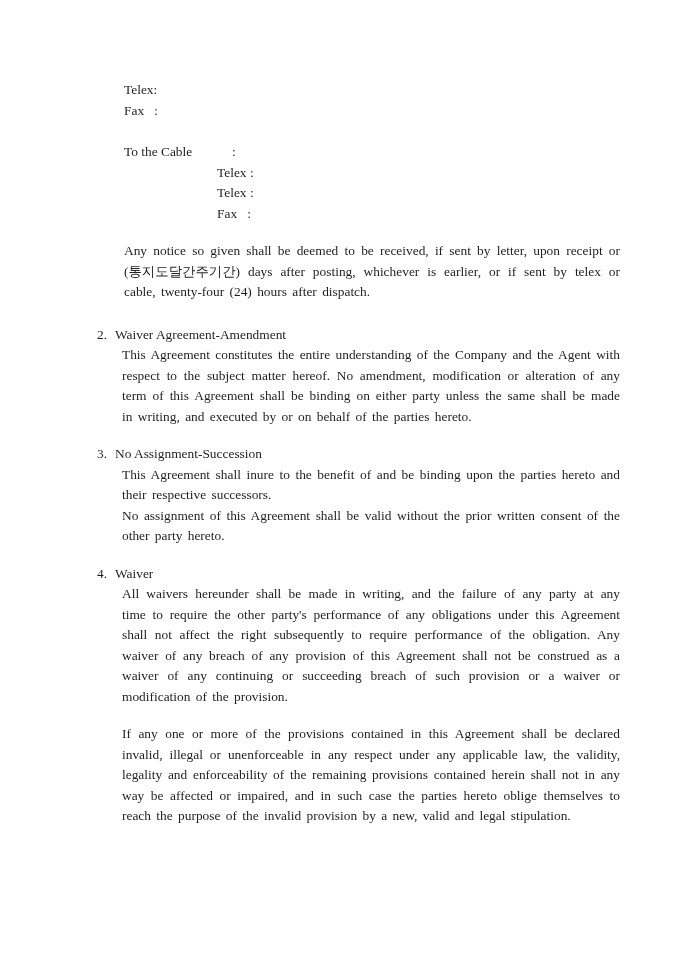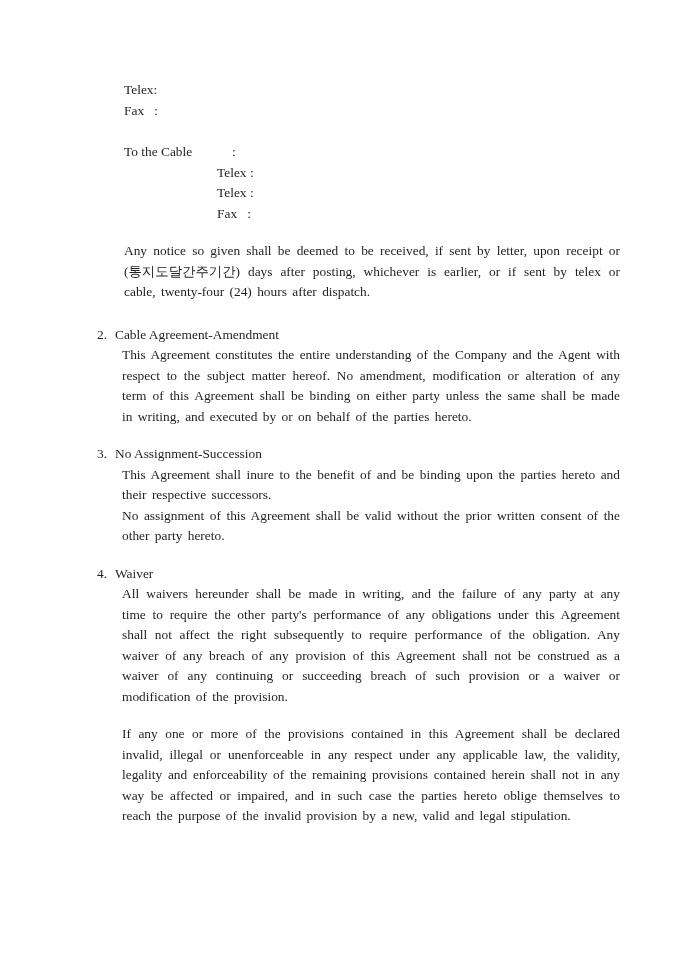--- a/index.html
+++ b/index.html
@@ -64,21 +64,21 @@
       <div>Telex :</div>
       <div>Telex :</div>
       <div>Fax   :</div>
     </div>
   </div>
 
   <p class="notice">Any notice so given shall be deemed to be received, if sent by letter, upon receipt or (통지도달간주기간) days after posting, whichever is earlier, or if sent by telex or cable, twenty-four (24) hours after dispatch.</p>
 
   <div class="section gap-md">
     <div class="sec-head">
-      <span class="sec-num">2.</span><span>Cable Agreement-Amendment</span>
+      <span class="sec-num">2.</span><span>Waiver Agreement-Amendment</span>
     </div>
     <p>This Agreement constitutes the entire understanding of the Company and the Agent with respect to the subject matter hereof. No amendment, modification or alteration of any term of this Agreement shall be binding on either party unless the same shall be made in writing, and executed by or on behalf of the parties hereto.</p>
   </div>
 
   <div class="section gap-lg">
     <div class="sec-head">
       <span class="sec-num">3.</span><span>No Assignment-Succession</span>
     </div>
     <p>This Agreement shall inure to the benefit of and be binding upon the parties hereto and their respective successors.</p>
     <p>No assignment of this Agreement shall be valid without the prior written consent of the other party hereto.</p>

